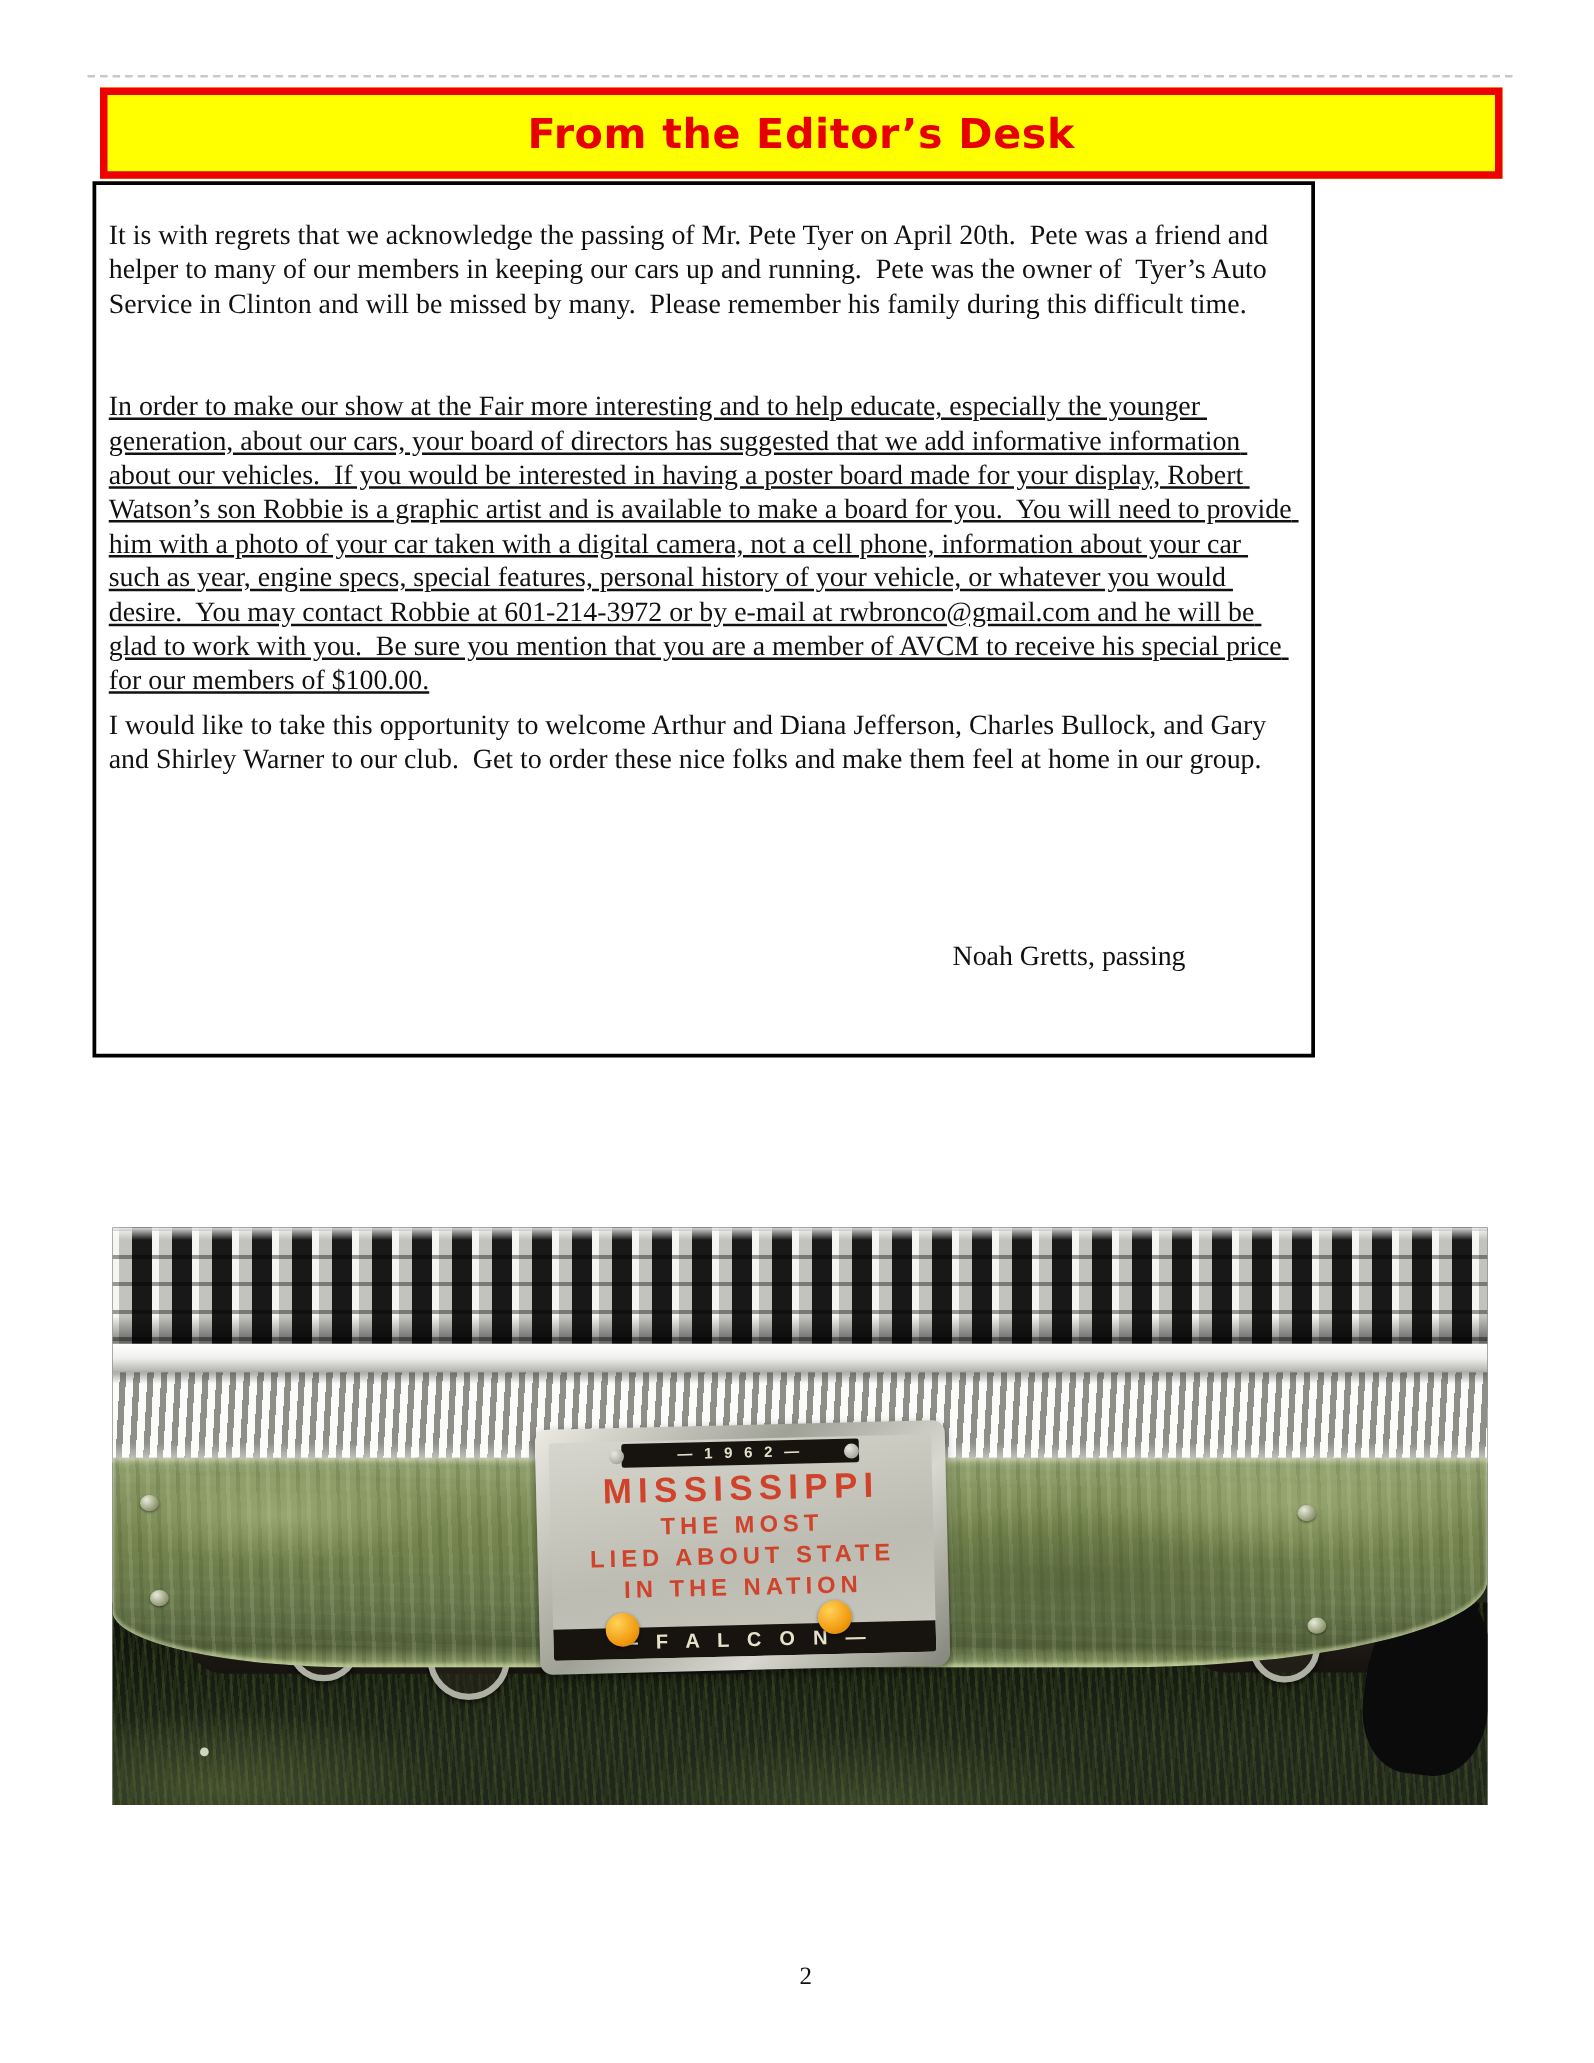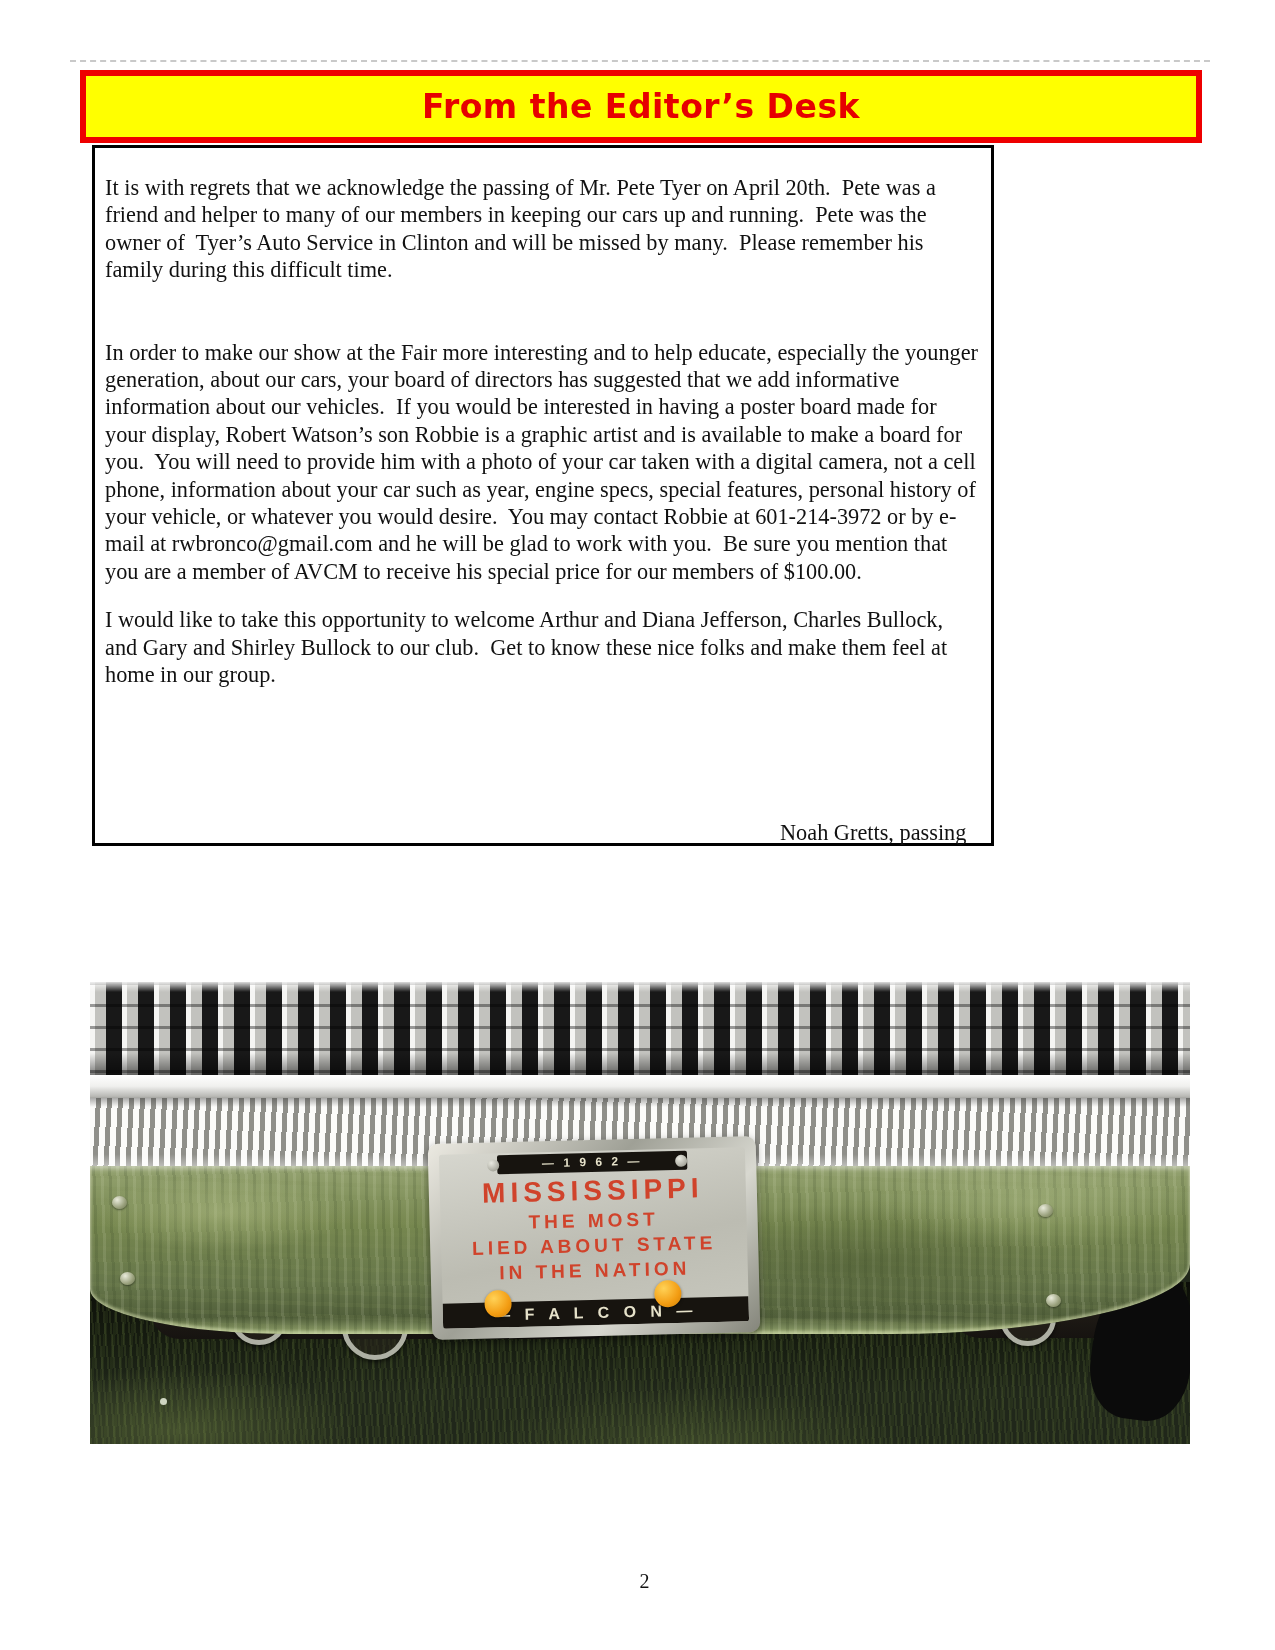--- a/index.html
+++ b/index.html
@@ -19,30 +19,30 @@
     position:absolute; left:80px; top:70px; width:1122px; height:73px;
     background:#ffff00; border:6px solid #ee0000; box-sizing:border-box;
     display:flex; align-items:center; justify-content:center;
   }
   .header-box h1{
     margin:0; font-family:"DejaVu Sans","Liberation Sans",sans-serif;
     font-weight:bold; font-size:33px; color:#e60000; letter-spacing:.5px;
   }
   
   .note-box{
-    position:absolute; left:92px; top:145px; width:902px; height:701px;
+    position:absolute; left:74px; top:145px; width:978px; height:701px;
     border:3px solid #000; box-sizing:border-box;
     padding:26px 12px 0 10px;
   }
   .note-box p{
     margin:0; font-size:22.3px; line-height:27.4px; color:#111;
     white-space:pre-wrap;
   }
   .note-box p.p1{margin-bottom:55px;}
-  .note-box p.p2{margin-bottom:21px;}
+  .note-box p.p2{margin-bottom:8px;text-decoration:underline;}
   .signature{
     margin-top:130px; padding-left:675px;
     font-size:22.3px; line-height:27.4px; color:#111;
   }
   
   .photo{
     position:absolute; left:90px; top:982px; width:1100px; height:462px;
     overflow:hidden; background:#20271a;
   }
   .grille{
@@ -162,21 +162,21 @@
 
   <div class="top-dash"></div>
 
   <div class="header-box">
     <h1>From the Editor’s Desk</h1>
   </div>
 
   <div class="note-box">
     <p class="p1">It is with regrets that we acknowledge the passing of Mr. Pete Tyer on April 20th.  Pete was a friend and helper to many of our members in keeping our cars up and running.  Pete was the owner of  Tyer’s Auto Service in Clinton and will be missed by many.  Please remember his family during this difficult time.</p>
     <p class="p2">In order to make our show at the Fair more interesting and to help educate, especially the younger generation, about our cars, your board of directors has suggested that we add informative information about our vehicles.  If you would be interested in having a poster board made for your display, Robert Watson’s son Robbie is a graphic artist and is available to make a board for you.  You will need to provide him with a photo of your car taken with a digital camera, not a cell phone, information about your car such as year, engine specs, special features, personal history of your vehicle, or whatever you would desire.  You may contact Robbie at 601-214-3972 or by e-mail at rwbronco@gmail.com and he will be glad to work with you.  Be sure you mention that you are a member of AVCM to receive his special price for our members of $100.00.</p>
-    <p class="p3">I would like to take this opportunity to welcome Arthur and Diana Jefferson, Charles Bullock, and Gary and Shirley Bullock to our club.  Get to know these nice folks and make them feel at home in our group.</p>
+    <p class="p3">I would like to take this opportunity to welcome Arthur and Diana Jefferson, Charles Bullock, and Gary and Shirley Warner to our club.  Get to order these nice folks and make them feel at home in our group.</p>
     <div class="signature">
       <div>Noah Gretts, passing</div>
     </div>
   </div>
 
   <div class="photo">
     <div class="grille"></div>
     <div class="chrome-bar"></div>
     <div class="ribbed"></div>
 

